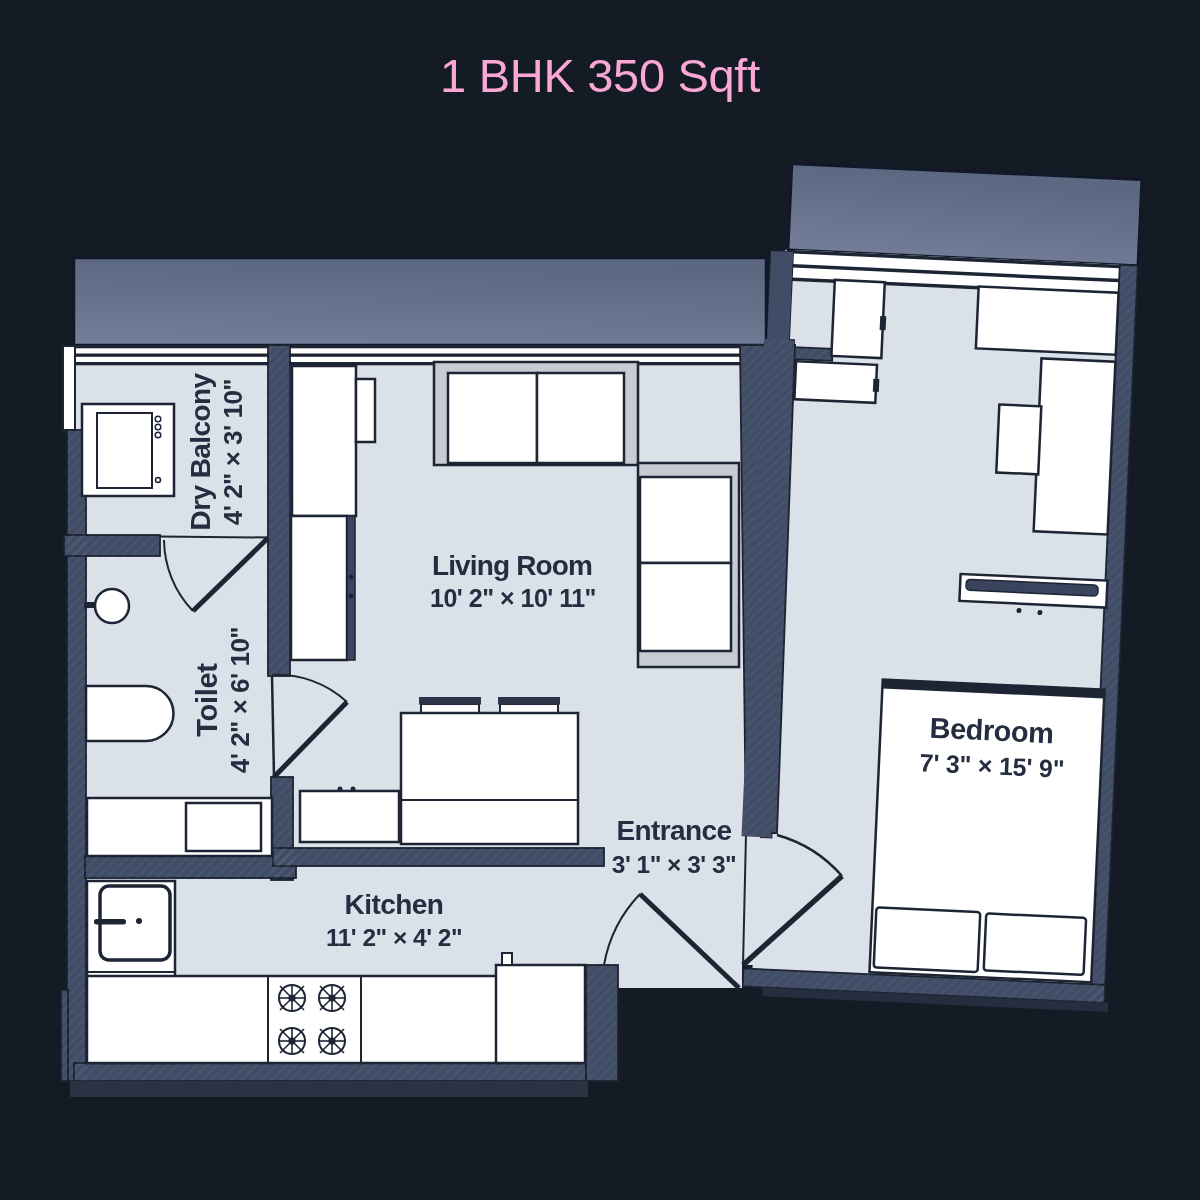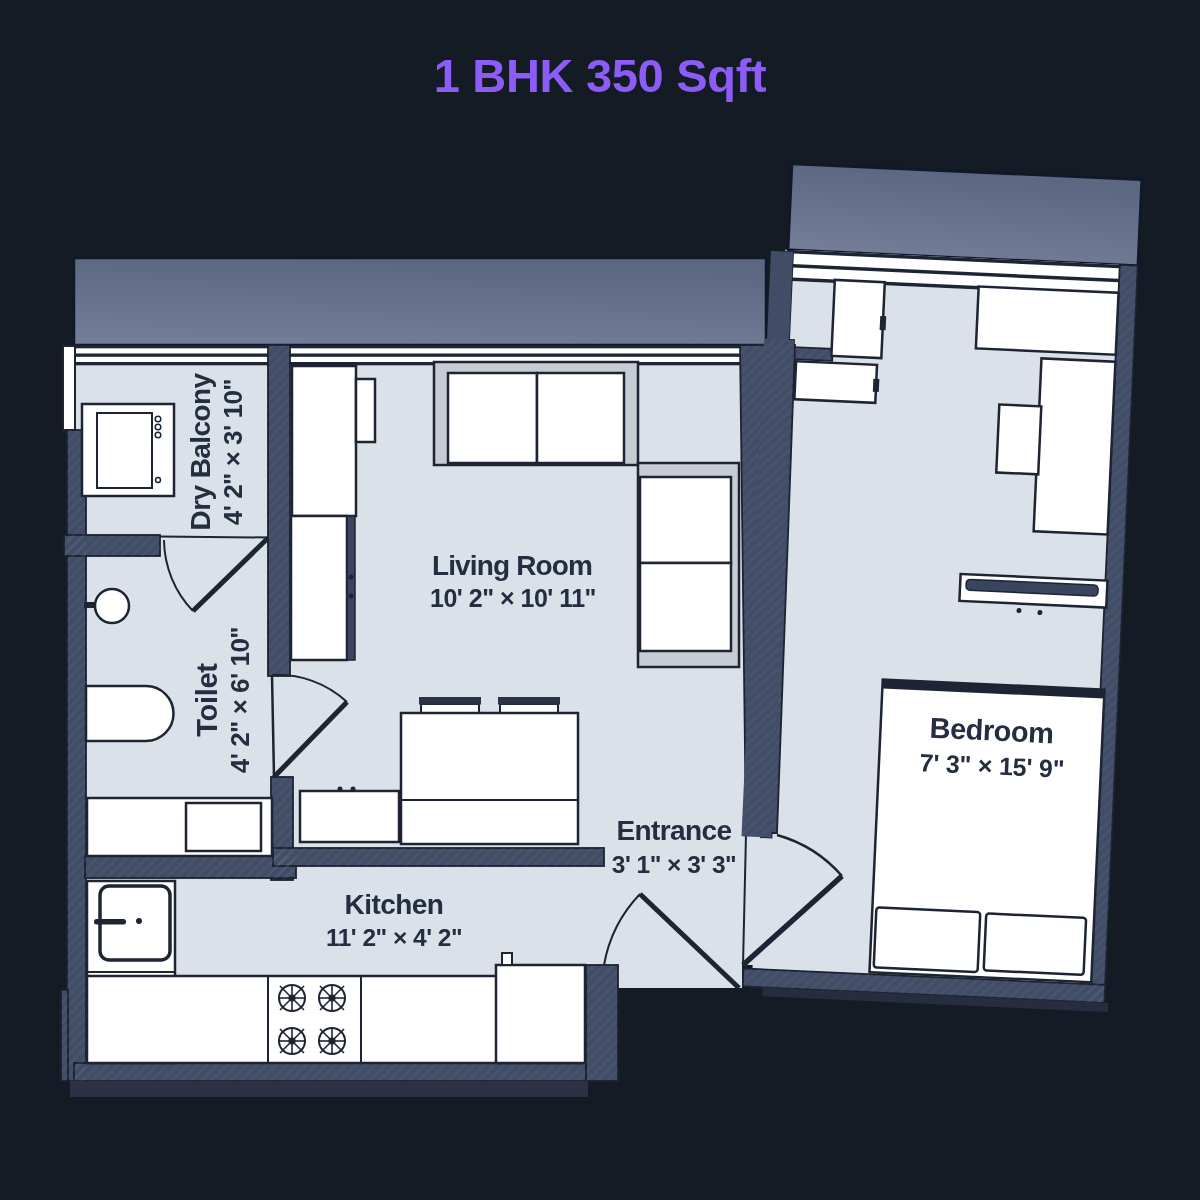--- a/index.html
+++ b/index.html
@@ -1,17 +1,17 @@
 <!DOCTYPE html>
 <html><head>
 <meta charset="utf-8">
 <style>
   html,body{margin:0;padding:0;background:#141b25;width:1200px;height:1200px;overflow:hidden;}
   .title{position:absolute;top:48px;left:0;width:1200px;text-align:center;
-    font-family:"Liberation Sans", sans-serif;font-weight:bold;font-size:47px;letter-spacing:-0.3px;color:#8b5cf6;}
+    font-family:"Liberation Sans", sans-serif;font-weight:normal;font-size:47px;letter-spacing:-0.3px;color:#f9a8d4;}
   svg{position:absolute;top:0;left:0;}
   text{font-family:"Liberation Sans", sans-serif;font-weight:bold;fill:#252e41;}
 </style>
 </head>
 <body>
 
 <div class="title">1 BHK 350 Sqft</div>
 <svg width="1200" height="1200" viewBox="0 0 1200 1200">
 <defs>
   <linearGradient id="bandg" x1="0.2" y1="0" x2="0" y2="1">

